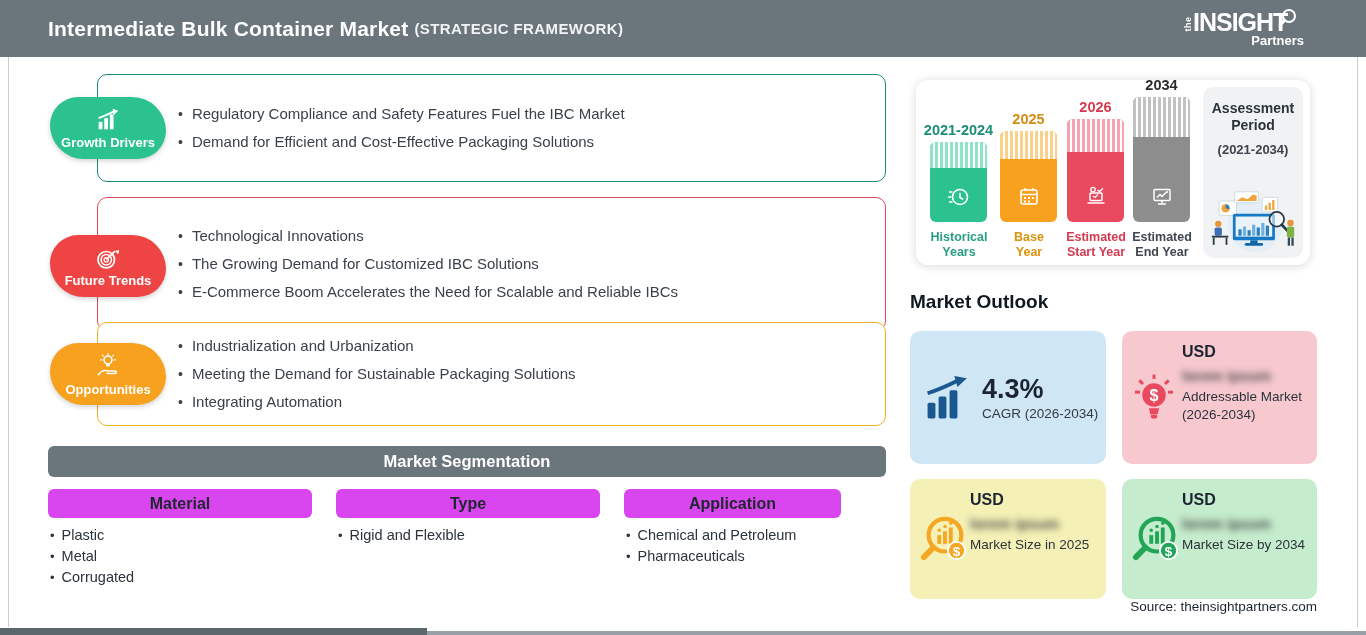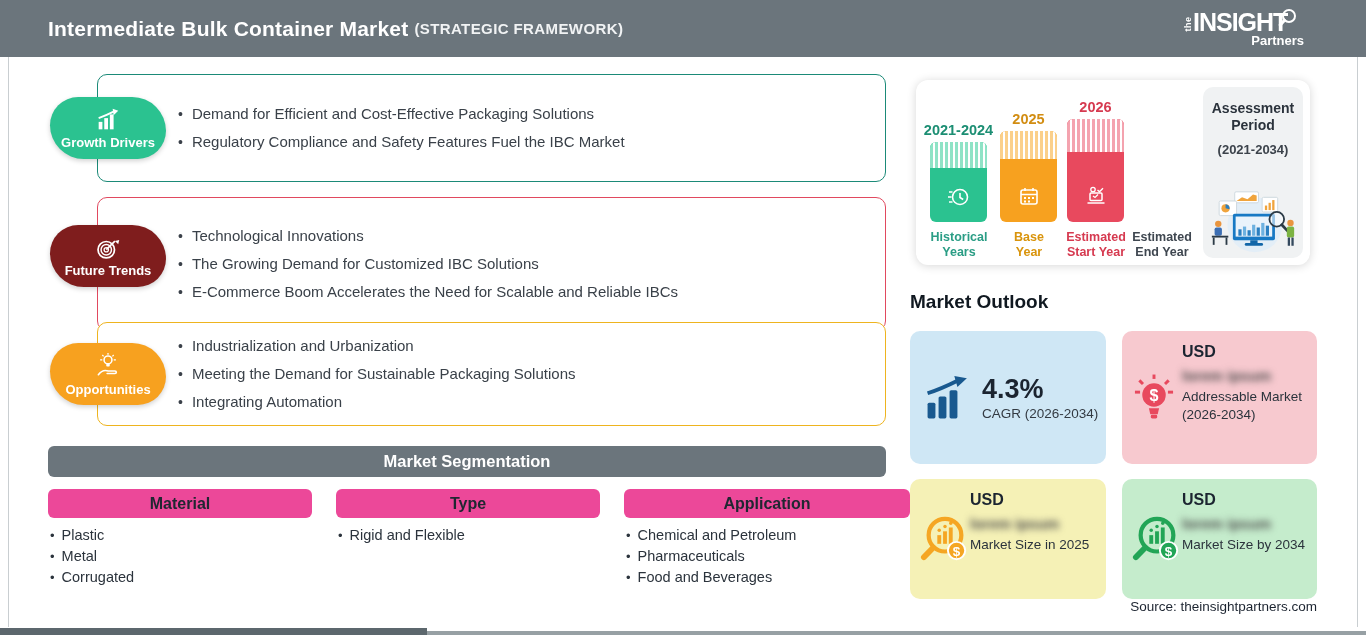--- a/index.html
+++ b/index.html
@@ -35,34 +35,34 @@
   .fw-box.growth { top:74px; height:108px; border:1.5px solid #1b8a78; }
   .fw-box.trends { top:197px; height:134px; border:1.5px solid #e1495f; }
   .fw-box.opps   { top:322px; height:104px; border:1.5px solid #eeb41f; }
   .fw-item { font-size:15px; color:#3a4149; line-height:28px; display:flex; align-items:baseline; }
   .fw-item::before { content:"•"; margin-right:9px; font-size:14px; color:#3a4149; }
 
   .badge { position:absolute; left:50px; width:116px; height:62px; border-radius:30px 36px 30px 36px;
            display:flex; flex-direction:column; align-items:center; justify-content:center;
            box-shadow:0 2px 5px rgba(0,0,0,.18); z-index:3; }
   .badge.growth { top:97px;  background:#2bc290; }
-  .badge.trends { top:225px; background:#7f1d1d; }
+  .badge.trends { top:235px; background:#ef4444; }
   .badge.opps   { top:343px; background:#f7a11f; }
   .badge-label { color:#fff; font-size:13px; font-weight:bold; margin-top:2px; white-space:nowrap; }
 
   
   .seg-bar { position:absolute; left:48px; top:446px; width:838px; height:31px; background:#6b757c;
              border-radius:6px; display:flex; align-items:center; justify-content:center;
              color:#fff; font-size:16.5px; font-weight:bold; }
-  .seg-head { position:absolute; top:489px; height:29px; background:#ec4899; border-radius:6px;
+  .seg-head { position:absolute; top:489px; height:29px; background:#d946ef; border-radius:6px;
               display:flex; align-items:center; justify-content:center;
               font-size:16px; font-weight:bold; color:#202731; }
   .seg-head.c0 { left:48px;  width:264px; }
   .seg-head.c1 { left:336px; width:264px; }
-  .seg-head.c2 { left:624px; width:286px; }
+  .seg-head.c2 { left:624px; width:217px; }
   .seg-list { position:absolute; top:525px; font-size:14.5px; color:#2b333c; }
   .seg-list.c0 { left:50px; }
   .seg-list.c1 { left:338px; }
   .seg-list.c2 { left:626px; }
   .seg-item { line-height:21px; display:flex; align-items:baseline; }
   .seg-item::before { content:"•"; margin-right:7px; font-size:13px; }
 
   
   .chart-panel { position:absolute; left:916px; top:80px; width:394px; height:185px; background:#fff;
                  border-radius:12px; box-shadow:0 1px 10px rgba(0,0,0,.16); }
@@ -137,22 +137,22 @@
   <svg width="28" height="26" viewBox="0 0 30 26">
     <rect x="5" y="15" width="4" height="8" fill="#fff"></rect>
     <rect x="11" y="11" width="4" height="12" fill="#fff"></rect>
     <rect x="17" y="7" width="4" height="16" fill="#fff"></rect>
     <path d="M5 11 Q13 8 21 4" stroke="#fff" stroke-width="2" fill="none"></path>
     <polygon points="20,1 26,3 21,8" fill="#fff"></polygon>
   </svg>
   <span class="badge-label">Growth Drivers</span>
 </div>
 <div class="fw-box growth">
+  <div class="fw-item">Regulatory Compliance and Safety Features Fuel the IBC Market</div>
   <div class="fw-item">Demand for Efficient and Cost-Effective Packaging Solutions</div>
-  <div class="fw-item">Regulatory Compliance and Safety Features Fuel the IBC Market</div>
 </div>
 
 <div class="badge trends">
   <svg width="26" height="26" viewBox="0 0 30 30">
     <circle cx="13" cy="17" r="9.5" stroke="#fff" stroke-width="2" fill="none"></circle>
     <circle cx="13" cy="17" r="6" stroke="#fff" stroke-width="1.7" fill="none"></circle>
     <circle cx="13" cy="17" r="2.5" stroke="#fff" stroke-width="1.5" fill="none"></circle>
     <line x1="13" y1="17" x2="23" y2="7" stroke="#fff" stroke-width="2"></line>
     <path d="M23 7 l5 -1.2 -1.2 5 z" fill="#fff"></path>
   </svg>
@@ -193,21 +193,20 @@
   <div class="seg-item">Plastic</div>
   <div class="seg-item">Metal</div>
   <div class="seg-item">Corrugated</div>
 </div>
 <div class="seg-list c1">
   <div class="seg-item">Rigid and Flexible</div>
 </div>
 <div class="seg-list c2">
   <div class="seg-item">Chemical and Petroleum</div>
   <div class="seg-item">Pharmaceuticals</div>
-  <div class="seg-item">Food and Beverages</div>
 </div>
 
 <div class="chart-panel">
 
   <div class="bar-col b0">
     <span class="bar-year y0">2021-2024</span>
     <div class="tbar b0">
       <div class="tbar-stripes"></div>
       <svg class="tbar-icon" width="26" height="26" viewBox="0 0 26 26">
         <circle cx="14" cy="13" r="7.5" stroke="#fff" stroke-width="1.6" fill="none"></circle>
@@ -238,20 +237,33 @@
   <div class="bar-col b2">
     <span class="bar-year y2">2026</span>
     <div class="tbar b2">
       <div class="tbar-stripes"></div>
       <svg class="tbar-icon" width="26" height="26" viewBox="0 0 26 26">
         <rect x="7" y="9" width="12" height="7.5" rx="1" stroke="#fff" stroke-width="1.5" fill="none"></rect>
         <line x1="4.5" y1="19" x2="21.5" y2="19" stroke="#fff" stroke-width="1.6"></line>
         <circle cx="10" cy="5.5" r="2.2" stroke="#fff" stroke-width="1.3" fill="none"></circle>
         <path d="M14.5 6 l2 1.8 3.5 -3.5" stroke="#fff" stroke-width="1.4" fill="none"></path>
         <path d="M10 12 l2 1.5 3 -3" stroke="#fff" stroke-width="1.3" fill="none"></path>
+      </svg>
+    </div>
+  </div>
+  <div class="bar-col b3">
+    <span class="bar-year y3">2034</span>
+    <div class="tbar b3">
+      <div class="tbar-stripes"></div>
+      <svg class="tbar-icon" width="26" height="26" viewBox="0 0 26 26">
+        <rect x="5" y="5.5" width="16" height="11" rx="1" stroke="#fff" stroke-width="1.5" fill="none"></rect>
+        <line x1="13" y1="16.5" x2="13" y2="19.5" stroke="#fff" stroke-width="1.5"></line>
+        <line x1="9" y1="20" x2="17" y2="20" stroke="#fff" stroke-width="1.5"></line>
+        <path d="M8 13.5 l3 -3 2 2 4.5 -4.5" stroke="#fff" stroke-width="1.4" fill="none"></path>
+        <circle cx="18" cy="8" r="1" fill="#fff"></circle>
       </svg>
     </div>
   </div>
 
   <div class="bar-sub s0">
     <div>Historical</div>
       <div>Years</div>
   </div>
   <div class="bar-sub s1">
     <div>Base</div>

